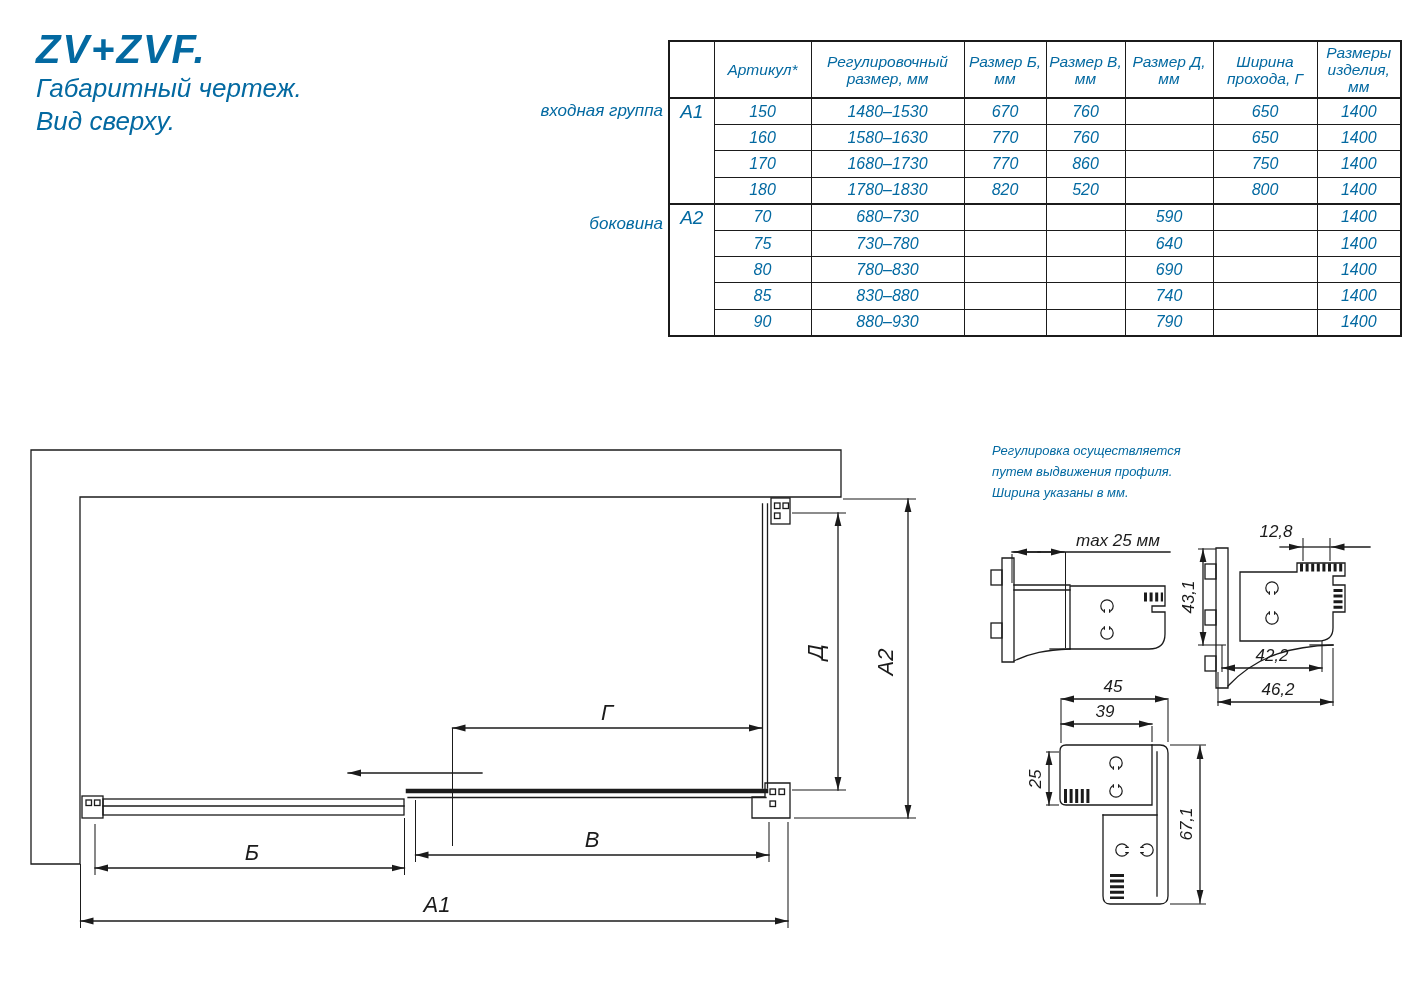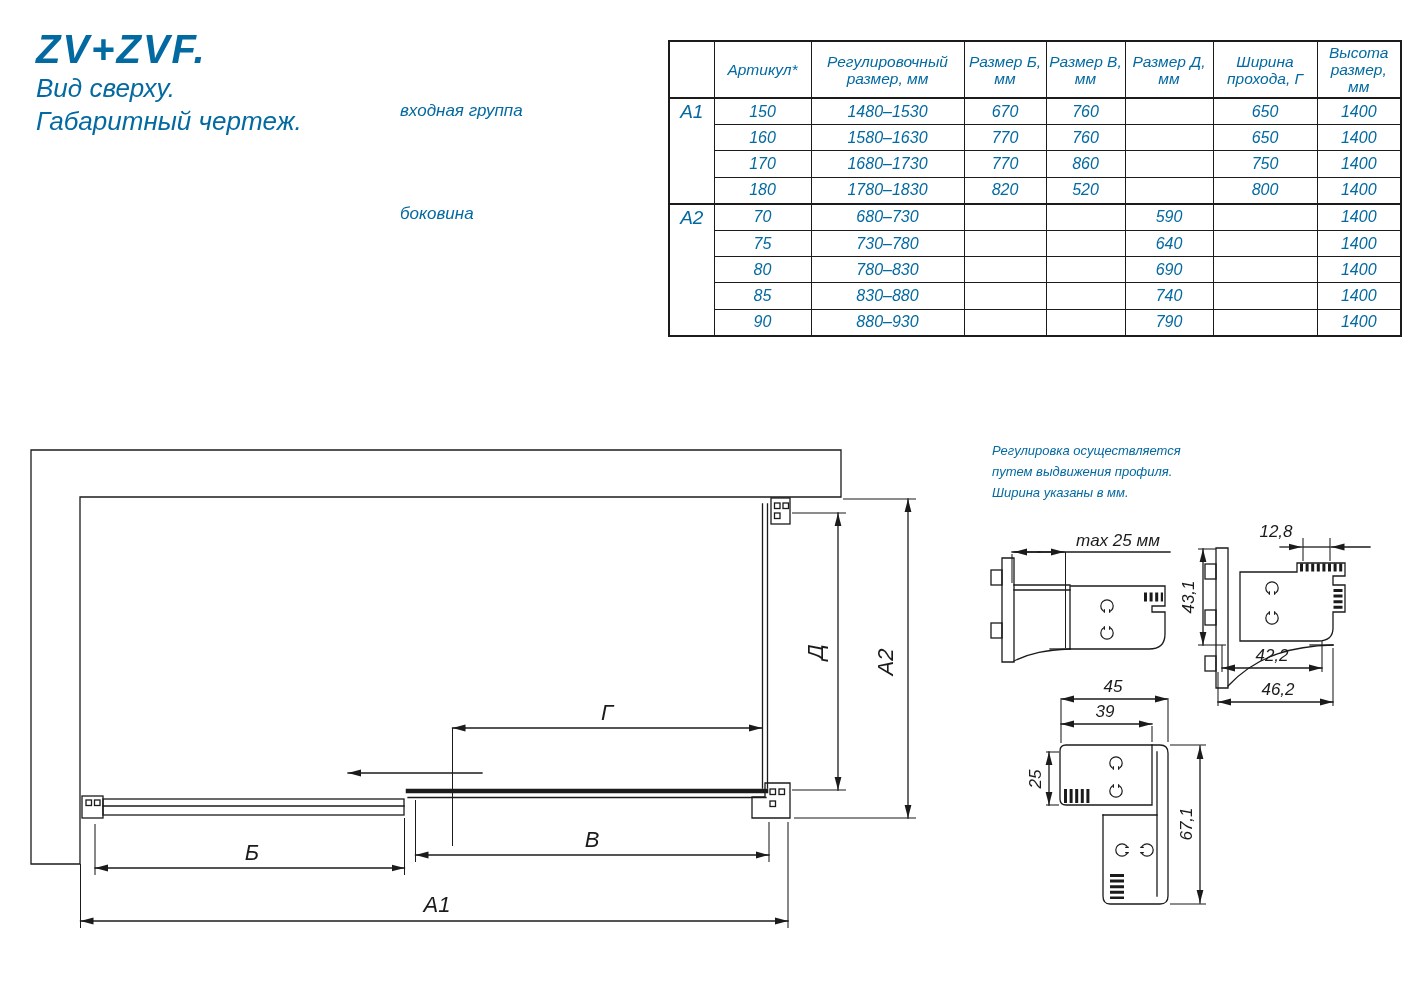--- a/index.html
+++ b/index.html
@@ -11,21 +11,21 @@
   .title-sub{font-size:26px;font-weight:500;line-height:33px;}
   
   .spec-table-wrap{position:absolute;left:668px;top:40px;}
   table.spec{border-collapse:collapse;table-layout:fixed;width:732px;border:2.2px solid #1b1b1b;}
   table.spec th,table.spec td{border:1.3px solid #1b1b1b;text-align:center;vertical-align:middle;
         padding:0 2px;font-style:italic;font-weight:normal;}
   table.spec thead th{height:55px;font-size:15.5px;line-height:17px;border-bottom:2.2px solid #1b1b1b;}
   table.spec td{height:25.2px;font-size:16px;}
   table.spec tr.group-start td{border-top:2.2px solid #1b1b1b;}
   table.spec td.gid{vertical-align:top;font-size:19px;padding-top:2px;}
-  .rowlabel{position:absolute;font-size:17px;}
+  .rowlabel{position:absolute;text-align:right;font-size:17px;}
   .footnote{position:absolute;left:700px;top:347px;width:660px;font-size:15.5px;text-align:center;white-space:nowrap;}
   .footnote .big{font-size:21px;}
   .note{position:absolute;left:992px;top:440px;font-size:13px;line-height:21px;}
   
   svg.drawing{position:absolute;left:0;top:0;}
   .ln{stroke:#1b1b1b;stroke-width:1.3;fill:none;stroke-linecap:square;}
   .ext{stroke:#1b1b1b;stroke-width:1.05;fill:none;}
   .thick{stroke-width:4.5;}
   .dim{marker-start:url(#arr);marker-end:url(#arr);}
   .dime{marker-end:url(#arr);}
@@ -34,22 +34,22 @@
   .t22{font-size:22px;}
   .t17{font-size:17px;}
 </style>
 </head>
 <body>
 
 <div class="page">
 
   <div class="titleblock">
     <div class="title-main">ZV+ZVF.</div>
+    <div class="title-sub">Габаритный чертеж.</div>
     <div class="title-sub">Вид сверху.</div>
-    <div class="title-sub">Габаритный чертеж.</div>
   </div>
 
   <div class="spec-table-wrap">
     <table class="spec">
       <colgroup>
         <col style="width:45px">
           <col style="width:97px">
           <col style="width:153px">
           <col style="width:82px">
         <col style="width:79px">
@@ -59,21 +59,21 @@
       </colgroup>
       <thead>
         <tr>
           <th></th>
           <th>Артикул*</th>
           <th>Регулировочный размер, мм</th>
           <th>Размер Б, мм</th>
           <th>Размер В, мм</th>
           <th>Размер Д, мм</th>
           <th>Ширина прохода, Г</th>
-          <th>Высота размер, мм</th>
+          <th>Размеры изделия, мм</th>
         </tr>
       </thead>
       <tbody>
         <tr class="group-start">
           <td class="gid" rowspan="4">А1</td>
           <td>150</td>
           <td>1480–1530</td>
           <td>670</td>
           <td>760</td>
           <td></td>
@@ -151,21 +151,21 @@
           <td></td>
           <td>790</td>
           <td></td>
           <td>1400</td>
         </tr>
       </tbody>
     </table>
   </div>
 
   <div class="rowlabel" style="left:400px;top:101px;width:263px;">входная группа</div>
-  <div class="rowlabel" style="left:400px;top:204px;width:263px;font-style:italic;">боковина</div>
+  <div class="rowlabel" style="left:400px;top:214px;width:263px;font-style:italic;">боковина</div>
 
 
   <div class="note">
     <div>Регулировка осуществляется</div>
     <div>путем выдвижения профиля.</div>
     <div>Ширина указаны в мм.</div>
   </div>
 
   <svg class="drawing" width="1415" height="1000" viewBox="0 0 1415 1000">
     <defs>

